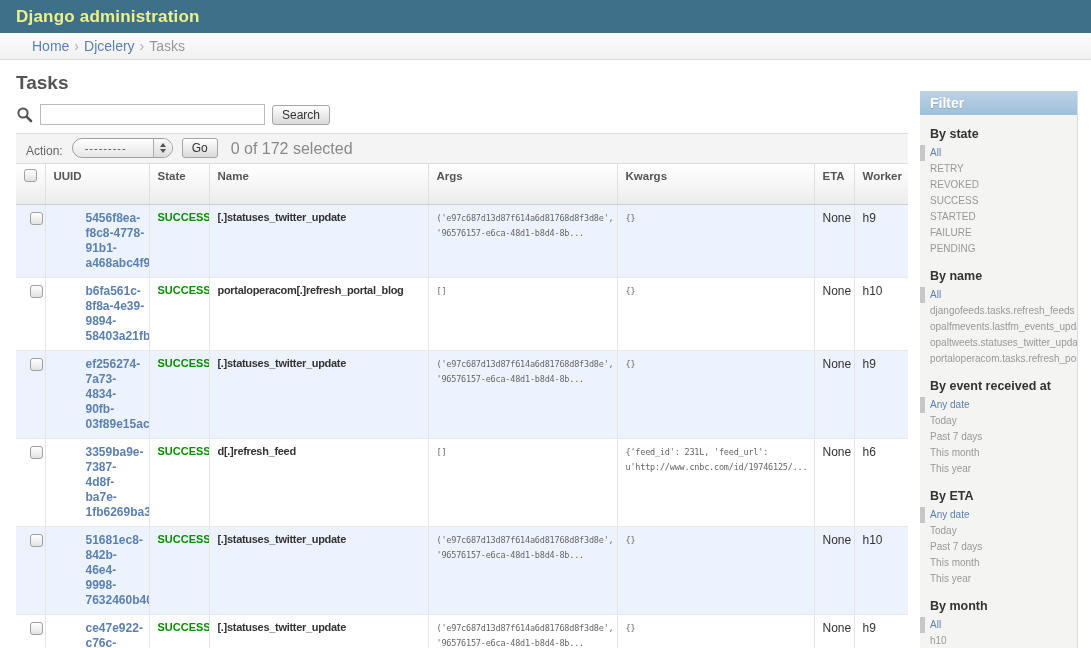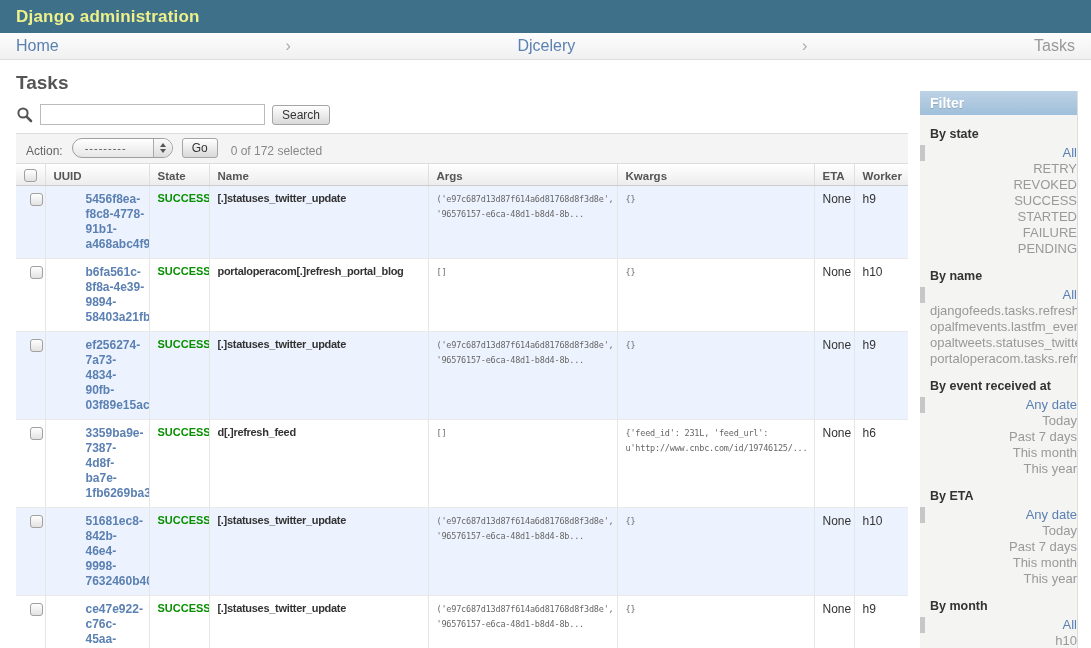--- a/index.html
+++ b/index.html
@@ -10,22 +10,22 @@
   
   .branding { height:33px; background:#3e7089; display:flex; align-items:center;
     justify-content:space-between; padding:0 16px; }
   .brand-title { color:#eef08a; font-size:17px; font-weight:bold; letter-spacing:.2px; }
   .user-tools { color:#fff; font-size:11.5px; }
   .user-tools .uname { font-weight:bold; }
   .user-tools a { color:#fff; text-decoration:none; }
 
   
   .breadcrumbs { height:27px; background:linear-gradient(#fdfdfd,#f0f0f0);
-    border-bottom:1px solid #ddd; display:flex; align-items:center; padding:0 16px;
-    font-size:16px; color:#999;justify-content:space-between; }
+    border-bottom:1px solid #ddd; display:flex; align-items:center; padding:0 32px;
+    font-size:14px; color:#999; }
   .breadcrumbs a { color:#5b80b2; text-decoration:none; }
   .breadcrumbs .sep { margin:0 5px; color:#aaa; }
 
   
   .content { padding:10px 0 0 16px; }
   .page-title { font-size:19px; font-weight:bold; color:#555; margin:2px 0 10px 0; }
 
   .search-row { display:flex; align-items:center; gap:7px; margin-bottom:8px; }
   .search-row svg { display:block; }
   .search-input { width:225px; height:21px; border:1px solid #bbb; padding:2px 5px;
@@ -46,30 +46,30 @@
     overflow:hidden; cursor:pointer; }
   .action-select .sel-text { padding:0 26px 0 12px; font-size:11px; color:#555;
     letter-spacing:1px; }
   .action-select .stepper { width:19px; align-self:stretch; border-left:1px solid #aaa;
     display:flex; flex-direction:column; align-items:center; justify-content:center; gap:2px;
     background:linear-gradient(#fbfbfb,#dcdcdc); }
   .tri-up { width:0; height:0; border-left:3.5px solid transparent;
     border-right:3.5px solid transparent; border-bottom:4px solid #555; }
   .tri-down { width:0; height:0; border-left:3.5px solid transparent;
     border-right:3.5px solid transparent; border-top:4px solid #555; }
-  .counter { color:#888; font-size:12px; margin-left:4px; }
+  .counter { color:#888; font-size:16px; margin-left:4px; }
 
   
   table { border-collapse:collapse; table-layout:fixed; width:892px; }
   col.c-cb{width:29px} col.c-uuid{width:104px} col.c-state{width:60px}
   col.c-name{width:219px} col.c-args{width:189px} col.c-kwargs{width:197px}
   col.c-eta{width:40px} col.c-worker{width:54px}
   thead th { background:linear-gradient(#ffffff,#ececec); border-bottom:1px solid #ccc;
     border-left:1px solid #e0e0e0; text-align:left; font-size:11.5px; font-weight:bold;
-    color:#555; padding:4px 4px 1px 8px; white-space:nowrap; overflow:hidden; }
+    color:#555; padding:4px 4px 20px 8px; white-space:nowrap; overflow:hidden; }
   thead th:first-child { border-left:none; }
   tbody td { vertical-align:top; border-left:1px solid #e6e6e6; border-bottom:1px solid #e9e9e9;
     padding:6px 4px 6px 8px; font-size:11.5px; color:#333; overflow:hidden; }
   tbody td:first-child { border-left:none; }
   tbody tr:nth-child(odd) { background:#edf3fe; }
   .cb { appearance:none; -webkit-appearance:none; width:13px; height:13px;
     border:1px solid #a0a0a0; border-radius:3px; background:linear-gradient(#fff,#e2e2e2);
     margin:1px 0 0 6px; cursor:pointer; display:inline-block; }
   td.uuid a { display:block; color:#5b80b2; font-weight:bold; font-size:12px;
     line-height:15px; text-decoration:none; white-space:pre-line;margin-left:32px; }
@@ -80,22 +80,22 @@
   td.eta, td.worker { font-size:12px; }
 
   
   .filter-panel { position:absolute; left:920px; top:91px; width:158px; height:557px;
     background:#f4f4f3; border-right:1px solid #ddd; overflow:hidden; }
   .filter-title { background:linear-gradient(#bdd2e5,#9fbfda); color:#fff; font-weight:bold;
     font-size:14px; padding:4px 10px; text-shadow:0 1px 0 rgba(0,0,0,.15); }
   .filter-section h4 { font-size:12.5px; font-weight:bold; color:#333;
     margin:12px 10px 4px 10px; }
   .filter-section ul { list-style:none; margin:0 0 0 10px; }
-  .filter-section li { font-size:13px; line-height:16px; color:#999;
-    white-space:nowrap; overflow:hidden; cursor:pointer;text-align:right; }
+  .filter-section li { font-size:10px; line-height:16px; color:#999;
+    white-space:nowrap; overflow:hidden; cursor:pointer; }
   .filter-section li.selected { border-left:5px solid #c7c7c7; margin-left:-10px;
     padding-left:5px; color:#5b80b2; }
 </style>
 </head>
 <body>
 
 <div class="page">
 
   <div class="branding">
     <div class="brand-title">Django administration</div>

